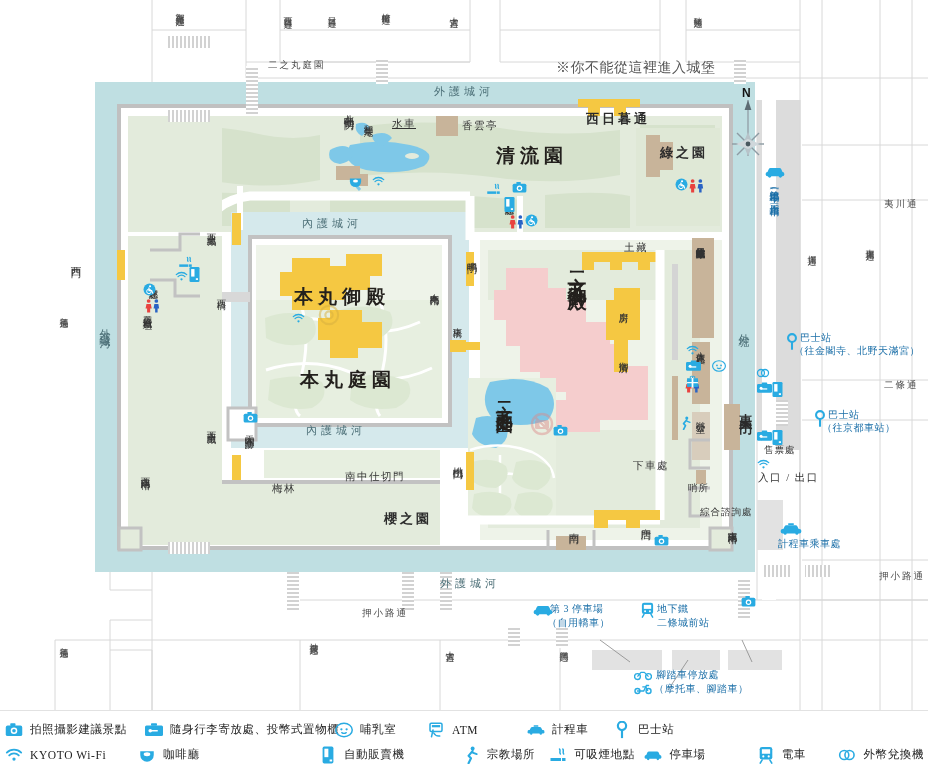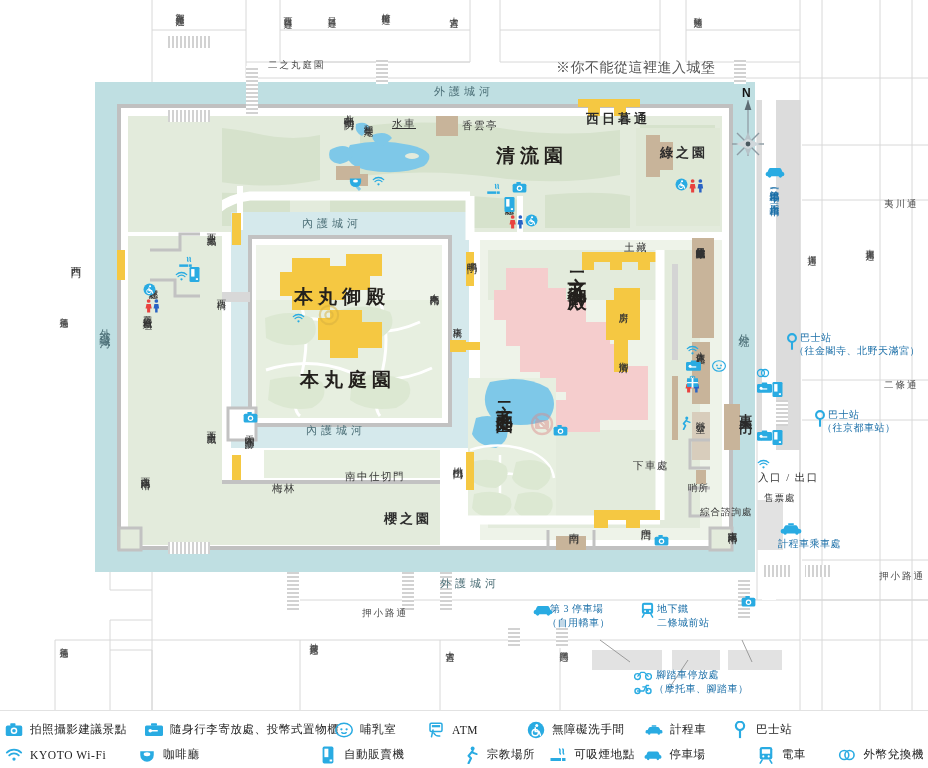--- a/index.html
+++ b/index.html
@@ -464,21 +464,21 @@
     <div class="lbl xs vert" style="left:504px; top:196px;">休息處</div>
     <div class="lbl xs vert" style="left:148px; top:280px;">休息處</div>
     <div class="lbl xs vert" style="left:206px; top:226px;">西北土藏</div>
     <div class="lbl xs vert" style="left:206px; top:424px;">西南土藏</div>
     <div class="lbl xs vert" style="left:142px; top:308px;">舊二條城石垣</div>
     <div class="lbl xs vert" style="left:244px; top:428px;">天守閣遺跡</div>
     <div class="lbl xs vert" style="left:140px; top:470px;">西南隅櫓</div>
     <div class="lbl xs vert" style="left:727px; top:524px;">東南隅櫓</div>
     <div class="lbl sm" style="left:633px; top:460px;">下車處</div>
     <div class="lbl xs" style="left:700px; top:508px;">綜合諮詢處</div>
-    <div class="lbl xs" style="left:764px; top:446px;margin-top:48px;">售票處</div>
+    <div class="lbl xs" style="left:764px; top:446px;">售票處</div>
     <div class="lbl sm" style="left:758px; top:472px;">入口 / 出口</div>
 
     <div class="lbl poi-txt vert" style="left:769px; top:182px;">第一停車場（巴士、自用轎車）</div>
     <div class="lbl poi-txt" style="left:800px; top:333px;">巴士站</div>
     <div class="lbl poi-txt" style="left:794px; top:346px;">（往金閣寺、北野天滿宮）</div>
     <div class="lbl poi-txt" style="left:828px; top:410px;">巴士站</div>
     <div class="lbl poi-txt" style="left:822px; top:423px;">（往京都車站）</div>
     <div class="lbl poi-txt" style="left:778px; top:539px;">計程車乘車處</div>
     <div class="lbl poi-txt" style="left:550px; top:604px;">第 3 停車場</div>
     <div class="lbl poi-txt" style="left:547px; top:618px;">（自用轎車）</div>
@@ -878,31 +878,20 @@
           <svg viewBox="0 0 24 24">
               <rect x="4" y="3" width="16" height="11" rx="1.6" fill="none" stroke="#29ABE2" stroke-width="2"></rect>
               <rect x="6.5" y="5.4" width="11" height="3" fill="#29ABE2"></rect>
               <path d="M9 16c1.6 3 5 4.4 8 4" stroke="#29ABE2" stroke-width="2" fill="none" stroke-linecap="round"></path>
               <path d="M8 12l-2 9" stroke="#29ABE2" stroke-width="2" stroke-linecap="round"></path>
             </svg>
         </span>
         <span class="lgtext">ATM</span>
       </div>
 
-      <div class="lgitem" style="width:118px;">
-        <span class="lgicon">
-          <svg viewBox="0 0 24 24">
-              <circle cx="12" cy="12" r="11" fill="#29ABE2"></circle>
-              <circle cx="13" cy="6" r="2" fill="#fff"></circle>
-              <path d="M11 9v5h5l2 5" stroke="#fff" stroke-width="2" fill="none" stroke-linecap="round"></path>
-              <circle cx="11" cy="15.5" r="4.2" stroke="#fff" stroke-width="1.8" fill="none"></circle>
-            </svg>
-        </span>
-        <span class="lgtext">無障礙洗手間</span>
-      </div>
 
       <div class="lgitem" style="width:86px;">
         <span class="lgicon">
           <svg viewBox="0 0 30 16">
               <rect x="11" y="0" width="8" height="2.6" rx="1" fill="#29ABE2"></rect>
               <path d="M4 9l2.4-4.6A2.4 2.4 0 018.6 3h12.8a2.4 2.4 0 012.2 1.4L26 9z" fill="#29ABE2"></path>
               <rect x="1" y="8" width="28" height="6" rx="2.4" fill="#29ABE2"></rect>
               <circle cx="7" cy="14" r="2" fill="#29ABE2"></circle>
               <circle cx="23" cy="14" r="2" fill="#29ABE2"></circle>
             </svg>

